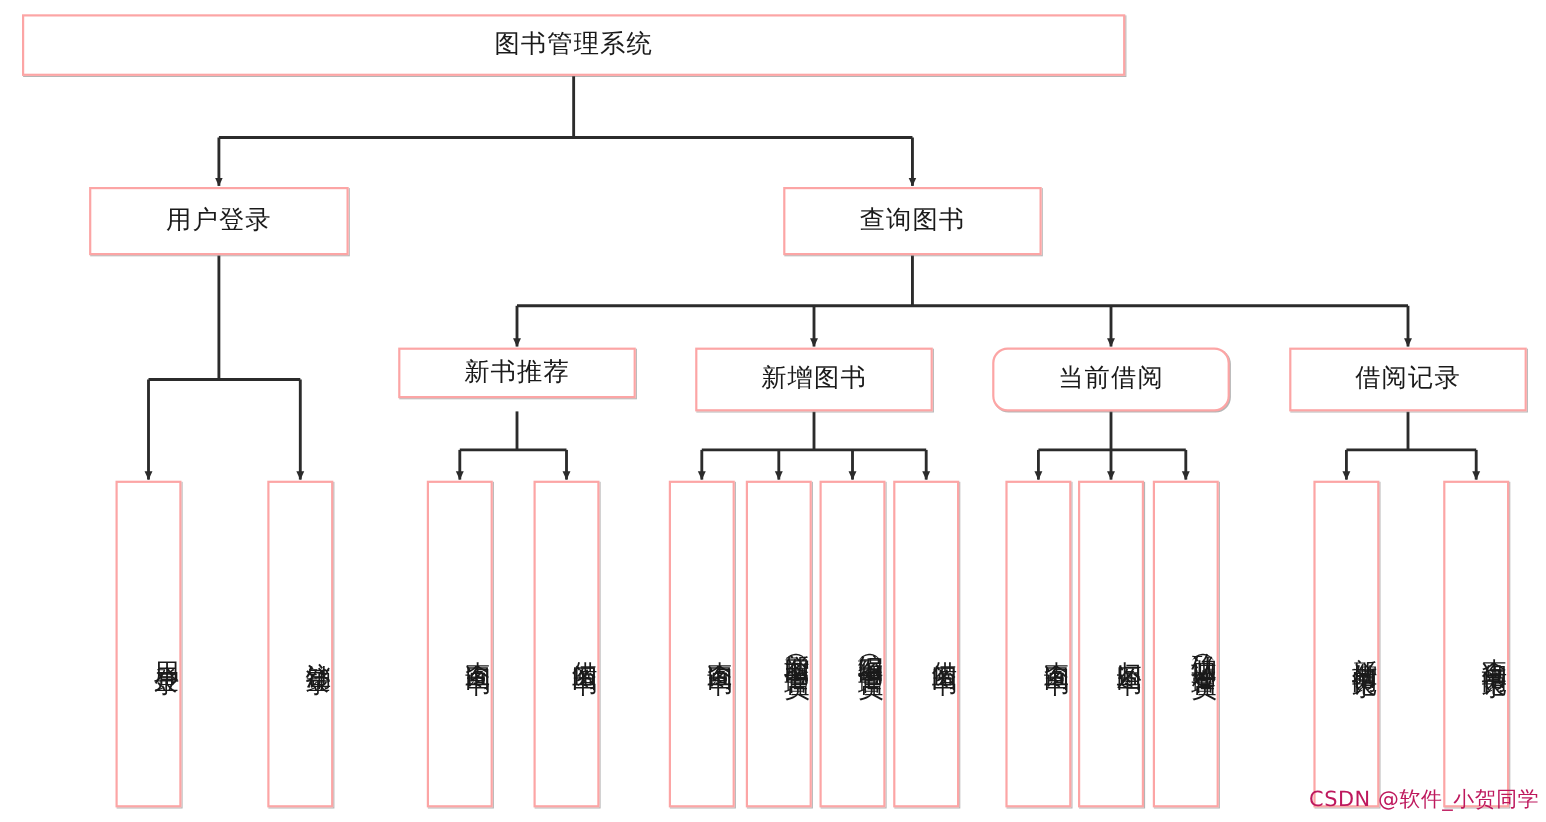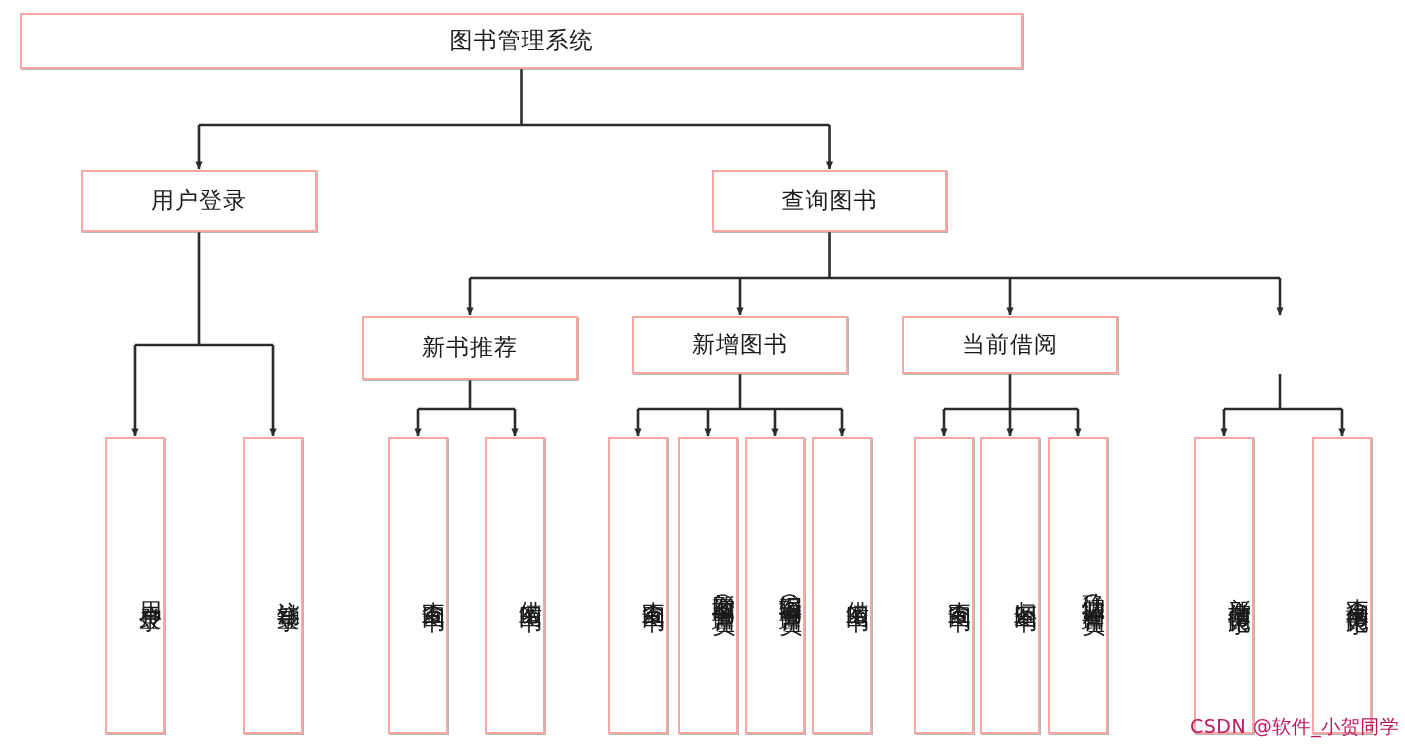--- a/index.html
+++ b/index.html
@@ -115,28 +115,31 @@
     <span>图书管理系统</span>
   </div>
 
   <div class="node horiz" style="left: 81px; top: 170px; width: 236px; height: 62px;">
     <span>用户登录</span>
   </div>
   <div class="node horiz" style="left: 712px; top: 170px; width: 235px; height: 62px;">
     <span>查询图书</span>
   </div>
 
-  <div class="node horiz" style="left: 362px; top: 316px; width: 216px; height: 64px;">
+  <div class="node horiz" style="left: 362px; top: 316px; width: 216px; height: 46px;">
     <span>新书推荐</span>
   </div>
   <div class="node horiz" style="left: 632px; top: 316px; width: 216px; height: 58px;">
     <span>新增图书</span>
   </div>
-  <div class="node horiz" style="left: 902px; top: 316px; width: 216px; height: 58px;">
+  <div class="node horiz" style="left: 902px; top: 316px; width: 216px; height: 58px; border-radius: 14px;">
     <span>当前借阅</span>
+  </div>
+  <div class="node horiz" style="left: 1172px; top: 316px; width: 216px; height: 58px;">
+    <span>借阅记录</span>
   </div>
 
   <div class="node vert" style="left: 105px; top: 437px; width: 60px; height: 297px;">
     <span class="vtext">用户登录</span>
   </div>
   <div class="node vert" style="left: 243px; top: 437px; width: 60px; height: 297px;">
     <span class="vtext">注销登录</span>
   </div>
   <div class="node vert" style="left: 388px; top: 437px; width: 60px; height: 297px;">
     <span class="vtext">查询图书</span>

